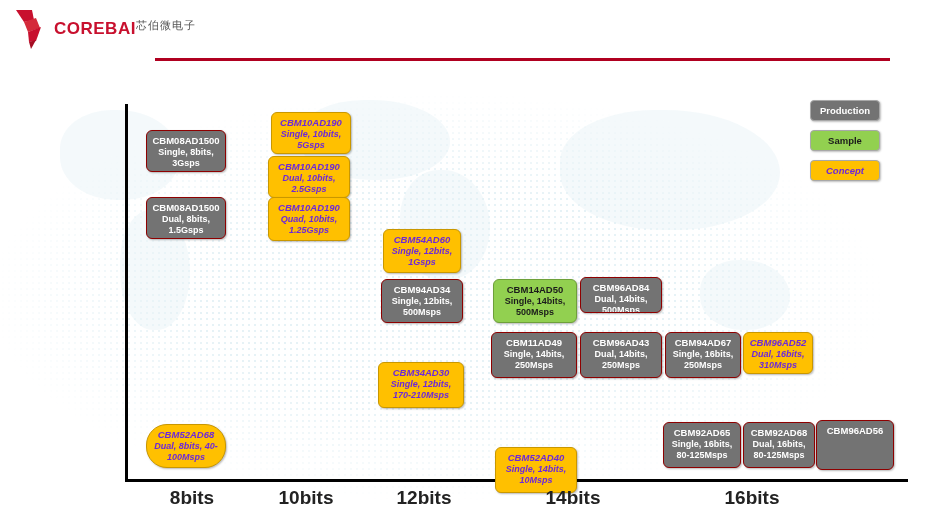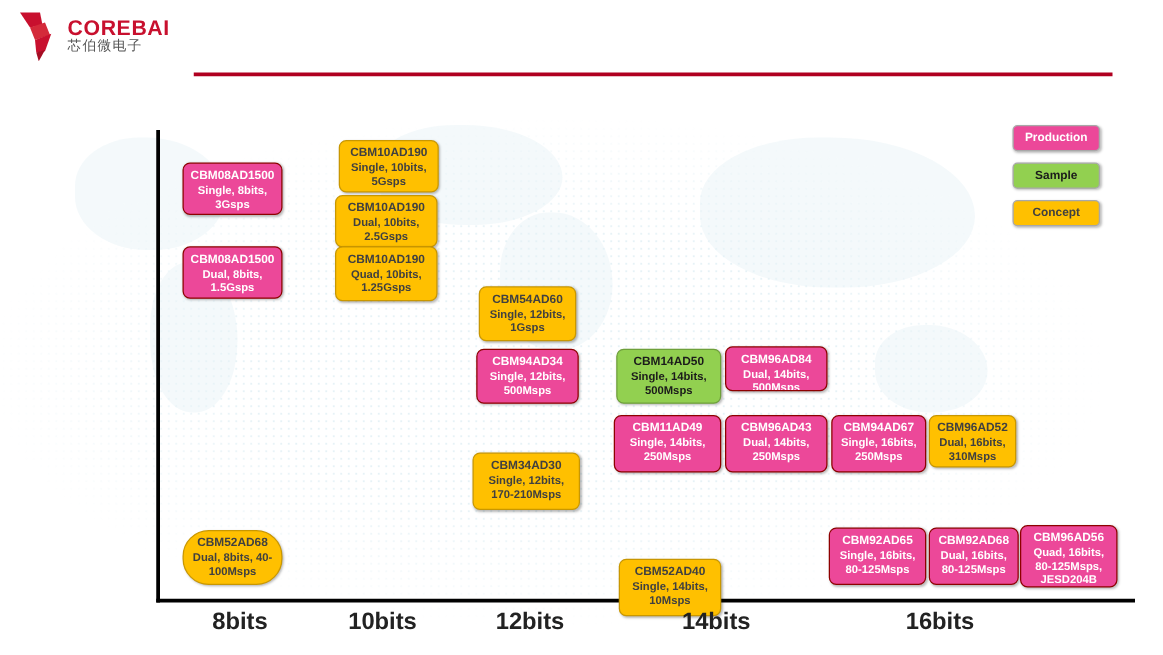--- a/index.html
+++ b/index.html
@@ -63,21 +63,21 @@
     align-items: center;
     gap: 6px;
   }
   .logo-mark {
     width: 34px;
     height: 42px;
     position: relative;
   }
   .logo-text {
     display: flex;
-    flex-direction: column;
+    flex-direction: row;
     line-height: 1.05;
   }
   .logo-en {
     font-size: 17px;
     font-weight: bold;
     letter-spacing: 0.5px;
     color: #c8102e;
   }
   .logo-cn {
     font-size: 11px;
@@ -171,33 +171,34 @@
     font-size: 9.5px;
     font-weight: bold;
     margin-bottom: 1px;
   }
   .pbox .pdesc {
     display: block;
     font-size: 9px;
     font-weight: bold;
   }
   .st-production {
-    background: #ec4899;
+    background: #737373;
     color: #ffffff;
     border-color: #8e0000;
   }
   .st-sample {
     background: #92d050;
     color: #1b1b1b;
     border-color: #6ea03a;
   }
   .st-concept {
     background: #ffc000;
-    color: #404040;
+    color: #6d28d9;
     border-color: #c99700;
+    font-style: italic;
   }
 
   
   .legend {
     position: absolute;
     left: 810px;
     top: 100px;
     width: 70px;
   }
   .legend-item {
@@ -317,21 +318,20 @@
         <div class="pbox st-production" style="left: 535px; top: 318px; width: 78px; height: 46px;">
           <span class="pname">CBM92AD65</span>
           <span class="pdesc">Single, 16bits, 80-125Msps</span>
         </div>
         <div class="pbox st-production" style="left: 615px; top: 318px; width: 72px; height: 46px;">
           <span class="pname">CBM92AD68</span>
           <span class="pdesc">Dual, 16bits, 80-125Msps</span>
         </div>
         <div class="pbox st-production" style="left: 688px; top: 316px; width: 78px; height: 50px;">
           <span class="pname">CBM96AD56</span>
-          <span class="pdesc">Quad, 16bits, 80-125Msps, JESD204B</span>
         </div>
       </div>
   </div>
 
   <div class="x-axis-labels">
       <div class="xlabel" style="left: 67px;">8bits</div>
       <div class="xlabel" style="left: 181px;">10bits</div>
       <div class="xlabel" style="left: 299px;">12bits</div>
       <div class="xlabel" style="left: 448px;">14bits</div>
       <div class="xlabel" style="left: 627px;">16bits</div>

